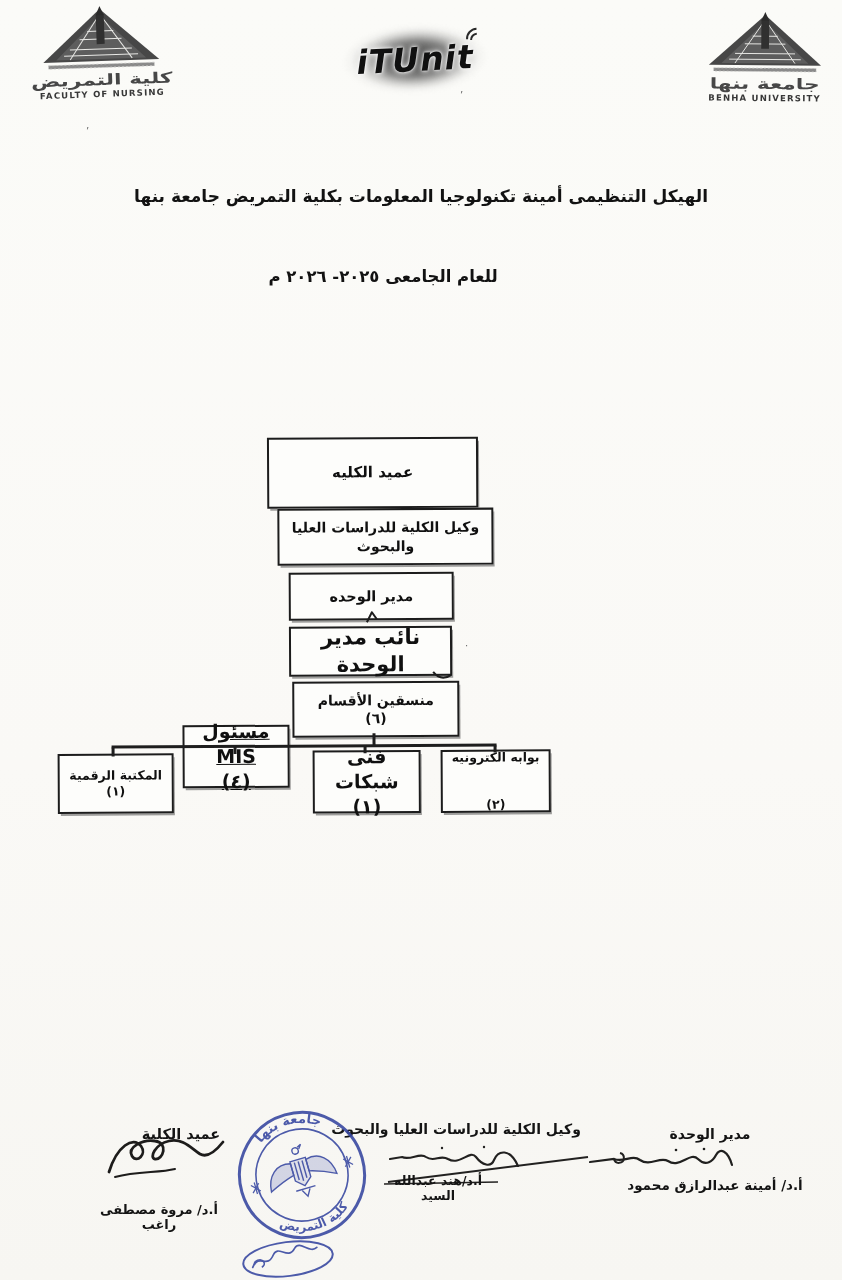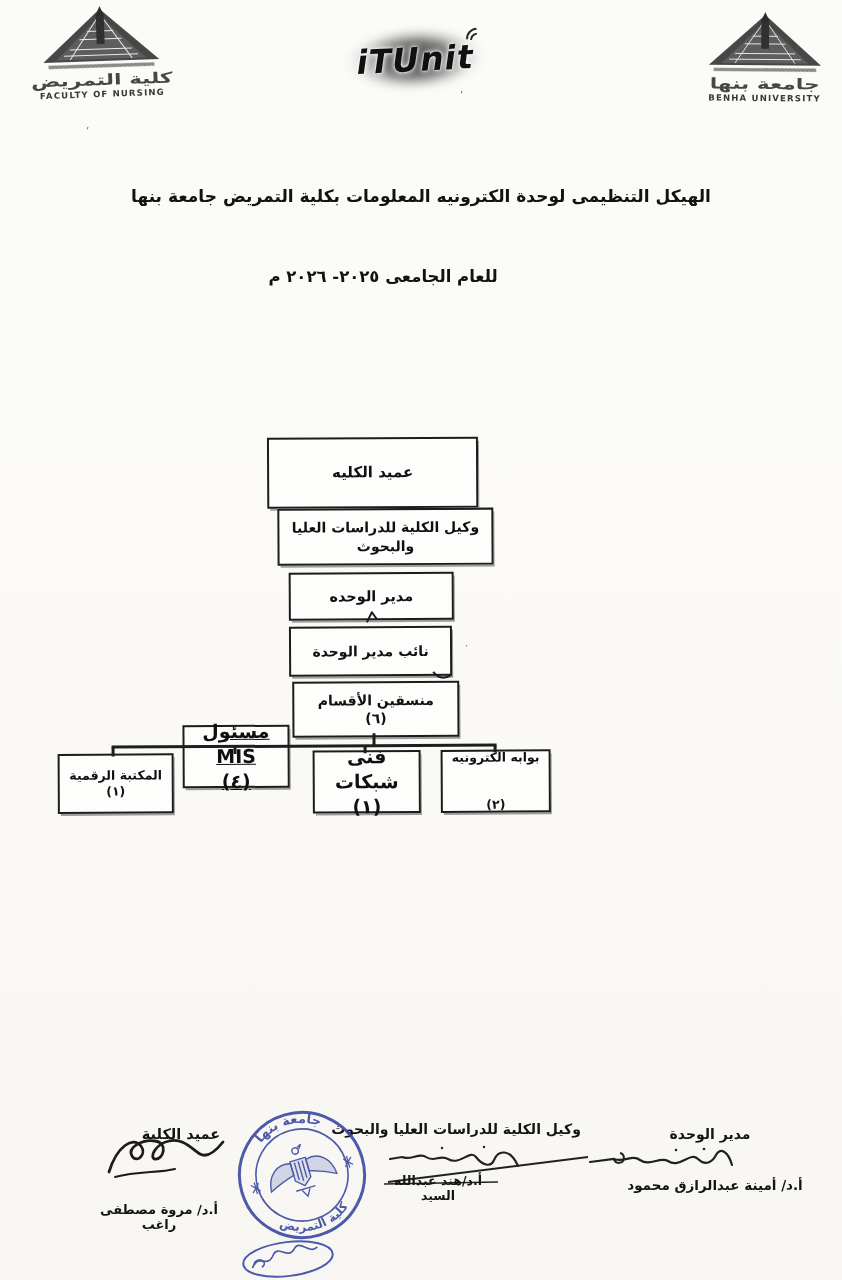--- a/index.html
+++ b/index.html
@@ -52,21 +52,21 @@
   .obox{
     position:absolute;border:2px solid #1c1c1c;background:#fdfdfb;
     display:flex;flex-direction:column;align-items:center;justify-content:center;
     font-weight:bold;direction:rtl;text-align:center;color:#101010;
     box-shadow:2px 3px 0 -1px rgba(45,45,45,0.45);
     line-height:1.3;
   }
   #bx-dean{left:267px;top:437px;width:207px;height:67px;font-size:15px;}
   #bx-vice{left:277px;top:508px;width:200px;height:53px;font-size:14px;padding:0 6px;}
   #bx-mgr{left:288px;top:572px;width:161px;height:44px;font-size:14.5px;}
-  #bx-dep{left:288px;top:626px;width:159px;height:46px;font-size:14px;}
+  #bx-dep{left:288px;top:626px;width:159px;height:46px;font-size:21px;}
   #bx-coord{left:291px;top:681px;width:163px;height:52px;font-size:14px;}
   #bx-lib{left:56px;top:752px;width:112px;height:56px;font-size:12.5px;}
   #bx-mis{left:181px;top:724px;width:103px;height:59px;font-size:19px;text-decoration:underline;}
   #bx-net{left:311px;top:750px;width:104px;height:59px;font-size:19px;}
   #bx-portal{left:439px;top:750px;width:106px;height:59px;font-size:12.5px;gap:30px;}
   .cline{position:absolute;background:#1e1e1e;}
   #ln-drop{left:371px;top:733px;width:3px;height:13px;}
   #ln-h{left:110px;top:744px;width:385px;height:3px;}
   #ln-a{left:110px;top:746px;width:3px;height:9px;}
   #ln-b{left:232px;top:746px;width:3px;height:7px;}
@@ -137,21 +137,21 @@
           <line x1="61" y1="8" x2="92" y2="53"></line>
       </g>
       <rect x="57" y="8" width="8" height="30" fill="#303030"></rect>
       <polygon points="61,0 65,9 57,9" fill="#2b2b2b"></polygon>
       <rect x="8" y="58" width="106" height="3.5" fill="#8a8a8a" stroke="#cfcfcc" stroke-width="0.8" stroke-dasharray="2,2"></rect>
     </svg>
     <div class="logo-ar" dir="rtl"><span>جامعة بنها</span></div>
     <div class="logo-en">BENHA UNIVERSITY</div>
   </div>
 
-  <div class="doc-title">الهيكل التنظيمى لوحدة الكترونيه المعلومات بكلية التمريض جامعة بنها</div>
+  <div class="doc-title">الهيكل التنظيمى أمينة تكنولوجيا المعلومات بكلية التمريض جامعة بنها</div>
   <div class="doc-subtitle">للعام الجامعى ٢٠٢٥- ٢٠٢٦ م</div>
 
   <div class="chart">
 
     <div class="obox" id="bx-dean">
       <span>عميد الكليه</span>
     </div>
 
     <div class="obox" id="bx-vice">
       <span>وكيل الكلية للدراسات العليا والبحوث</span>

